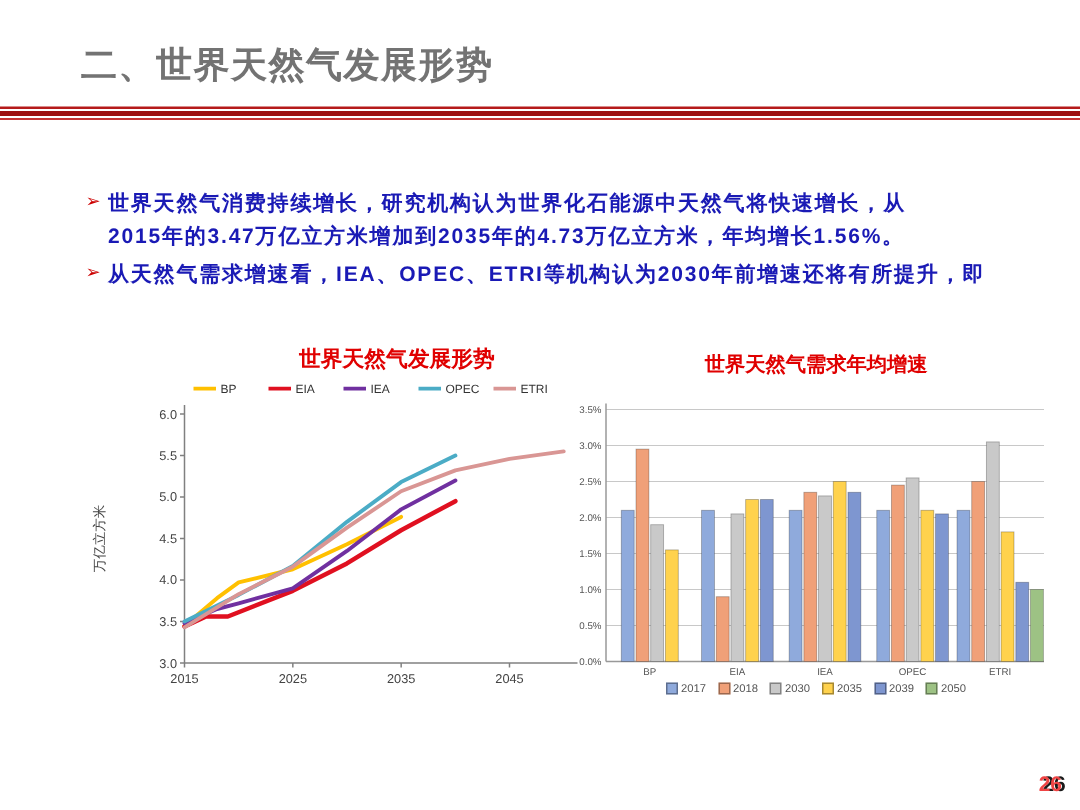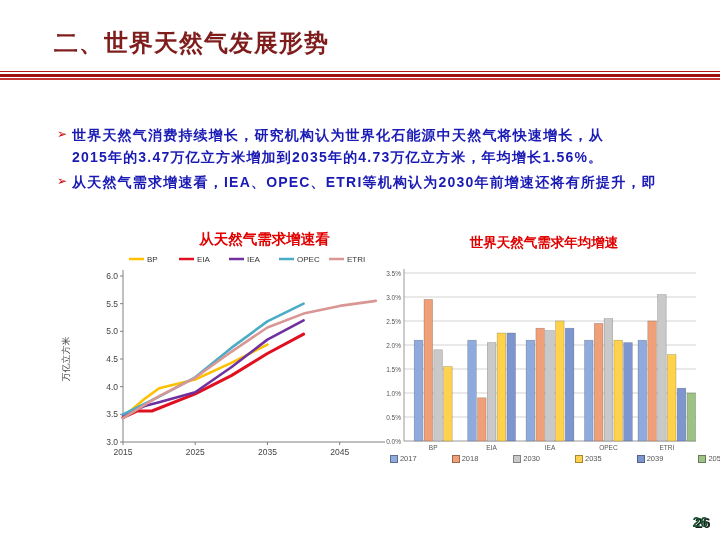--- a/index.html
+++ b/index.html
@@ -1,39 +1,39 @@
 <!DOCTYPE html>
 <html><head>
 <meta charset="utf-8">
 <style>
   html,body{margin:0;padding:0;background:#fff;}
   .slide{position:relative;width:720px;height:540px;background:#fff;overflow:hidden;
          font-family:"Liberation Sans","DejaVu Sans",sans-serif;}
   .title{position:absolute;left:54px;top:27px;margin:0;font-size:24px;font-weight:bold;
-         color:#7f1d1d;letter-spacing:1px;}
+         color:#737373;letter-spacing:1px;}
   .divider{position:absolute;left:0;top:71px;width:720px;height:10px;
     background:linear-gradient(to bottom,#b51a1a 0 1.5px,#ffffff 1.5px 3px,#9e1010 3px 6.5px,#ffffff 6.5px 7.5px,#c63333 7.5px 9px,#ffffff 9px 10px);}
   .subtitle{position:absolute;left:78px;top:89px;margin:0;font-size:16px;font-weight:bold;color:#d40000;}
   .bullets{position:absolute;left:57px;top:124px;width:656px;font-size:14px;font-weight:bold;
            color:#1a1ab5;line-height:1.58;letter-spacing:1.2px;}
   .bullet{position:relative;padding-left:15px;margin-bottom:3px;}
   .bullet .mk{position:absolute;left:0;top:1px;color:#cc0000;font-size:12px;letter-spacing:0;}
   .chart-panel{position:absolute;}
   .panel-line{left:55px;top:230px;width:335px;height:240px;}
   .panel-bar{left:380px;top:234px;width:328px;height:230px;}
   .chart-title{font-weight:bold;color:#e00000;text-align:center;}
   .panel-line .chart-title{font-size:14.5px;transform:translateX(42px);margin-bottom:1px;}
   .panel-bar .chart-title{font-size:13.5px;margin-bottom:3px;}
   svg{display:block;}
   .bar-legend{display:flex;justify-content:center;gap:8px;font-size:7.5px;color:#555;
               margin-top:1px;align-items:center;}
-  .bar-legend .item{display:flex;align-items:center;gap:2px;margin-left:27px;}
+  .bar-legend .item{display:flex;align-items:center;gap:2px;}
   .bar-legend .sw{display:inline-block;width:6px;height:6px;border:0.5px solid rgba(0,0,0,0.35);}
   .pagenum{position:absolute;right:12px;bottom:10px;font-size:14px;font-weight:bold;
-           color:#14532d;text-shadow:2.5px 0.5px 0 #1a1a1a;}
+           color:#ef4444;text-shadow:2.5px 0.5px 0 #1a1a1a;}
 </style>
 </head>
 <body>
 
 <div class="slide">
   <h1 class="title">二、世界天然气发展形势</h1>
   <div class="divider"></div>
 
   <div class="bullets" id="bullets">
       <div class="bullet">
@@ -41,21 +41,21 @@
         <div>世界天然气消费持续增长，研究机构认为世界化石能源中天然气将快速增长，从</div>
         <div>2015年的3.47万亿立方米增加到2035年的4.73万亿立方米，年均增长1.56%。</div>
       </div>
       <div class="bullet">
         <span class="mk">➢</span>
         <div>从天然气需求增速看，IEA、OPEC、ETRI等机构认为2030年前增速还将有所提升，即</div>
       </div>
     </div>
 
   <div class="chart-panel panel-line">
-    <div class="chart-title">从天然气需求增速看</div>
+    <div class="chart-title">世界天然气发展形势</div>
     <svg id="lineSvg" width="335" height="218" viewBox="0 0 335 218">
         <line x1="68" y1="20" x2="68" y2="192" stroke="#808080" stroke-width="1"></line>
         <line x1="68" y1="192" x2="330" y2="192" stroke="#808080" stroke-width="1"></line>
         <line x1="65" y1="192" x2="68" y2="192" stroke="#808080" stroke-width="1"></line>
         <text x="63" y="195" fill="#444" text-anchor="end" font-size="8.5">3.0</text>
         <line x1="65" y1="164.33333333333334" x2="68" y2="164.33333333333334" stroke="#808080" stroke-width="1"></line>
         <text x="63" y="167.33333333333334" fill="#444" text-anchor="end" font-size="8.5">3.5</text>
         <line x1="65" y1="136.66666666666669" x2="68" y2="136.66666666666669" stroke="#808080" stroke-width="1"></line>
         <text x="63" y="139.66666666666669" fill="#444" text-anchor="end" font-size="8.5">4.0</text>
         <line x1="65" y1="109" x2="68" y2="109" stroke="#808080" stroke-width="1"></line>

